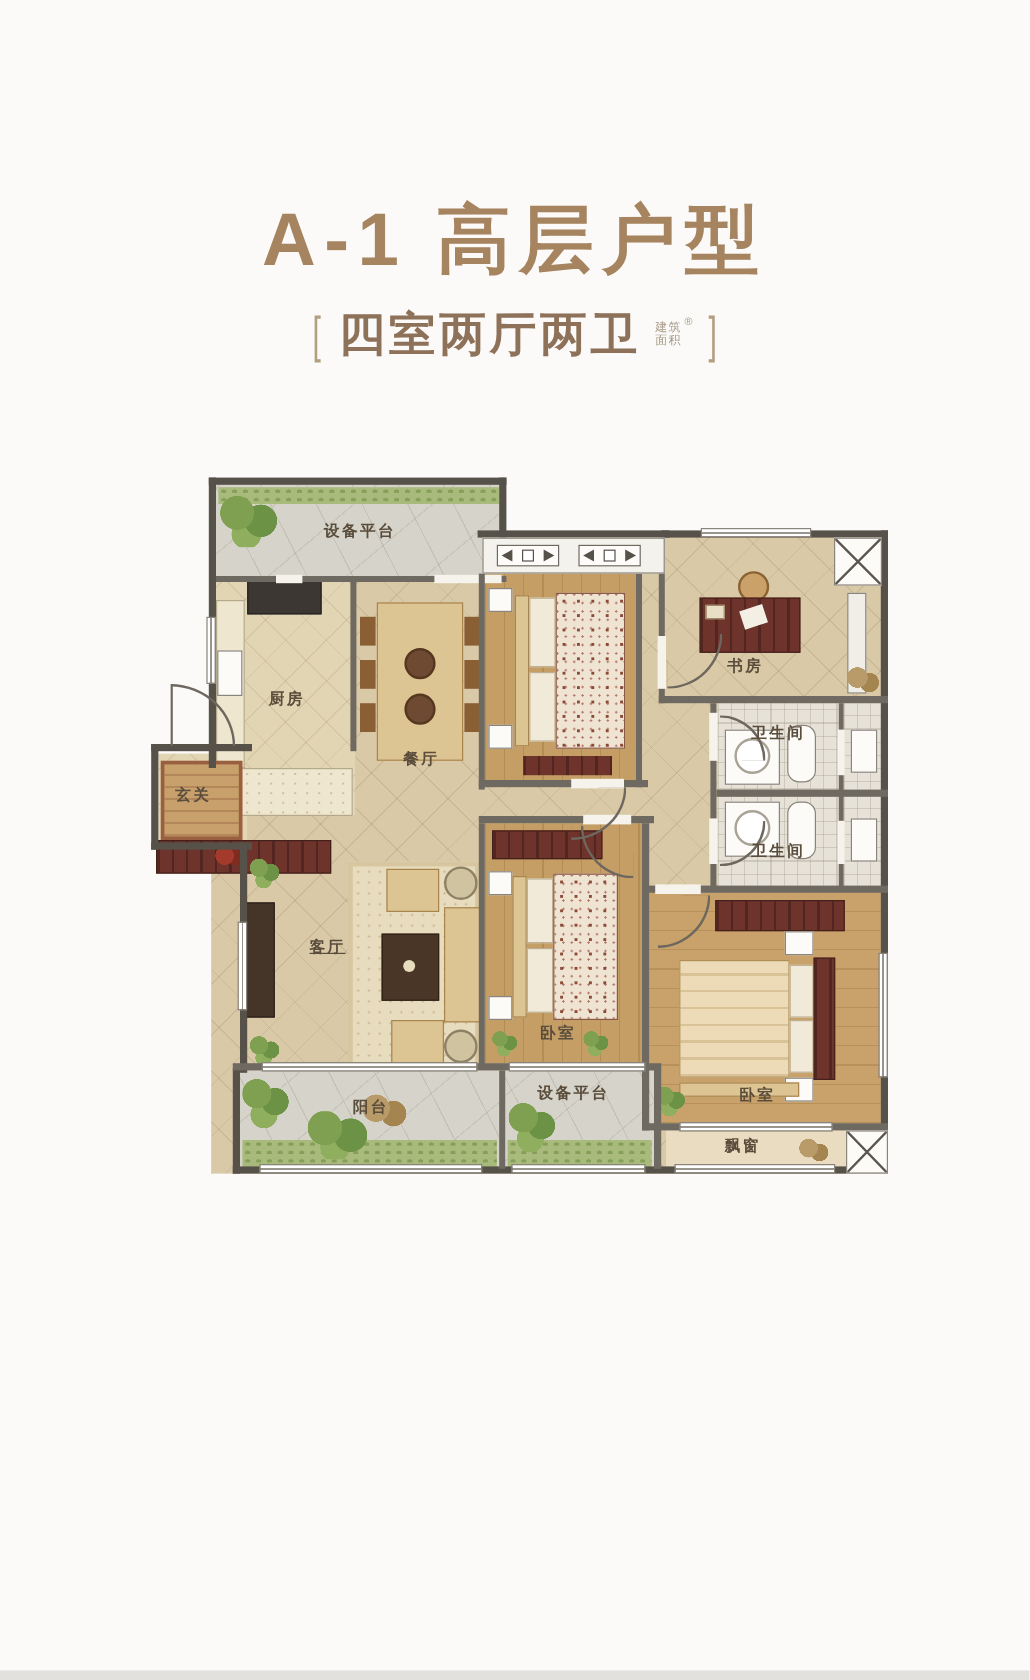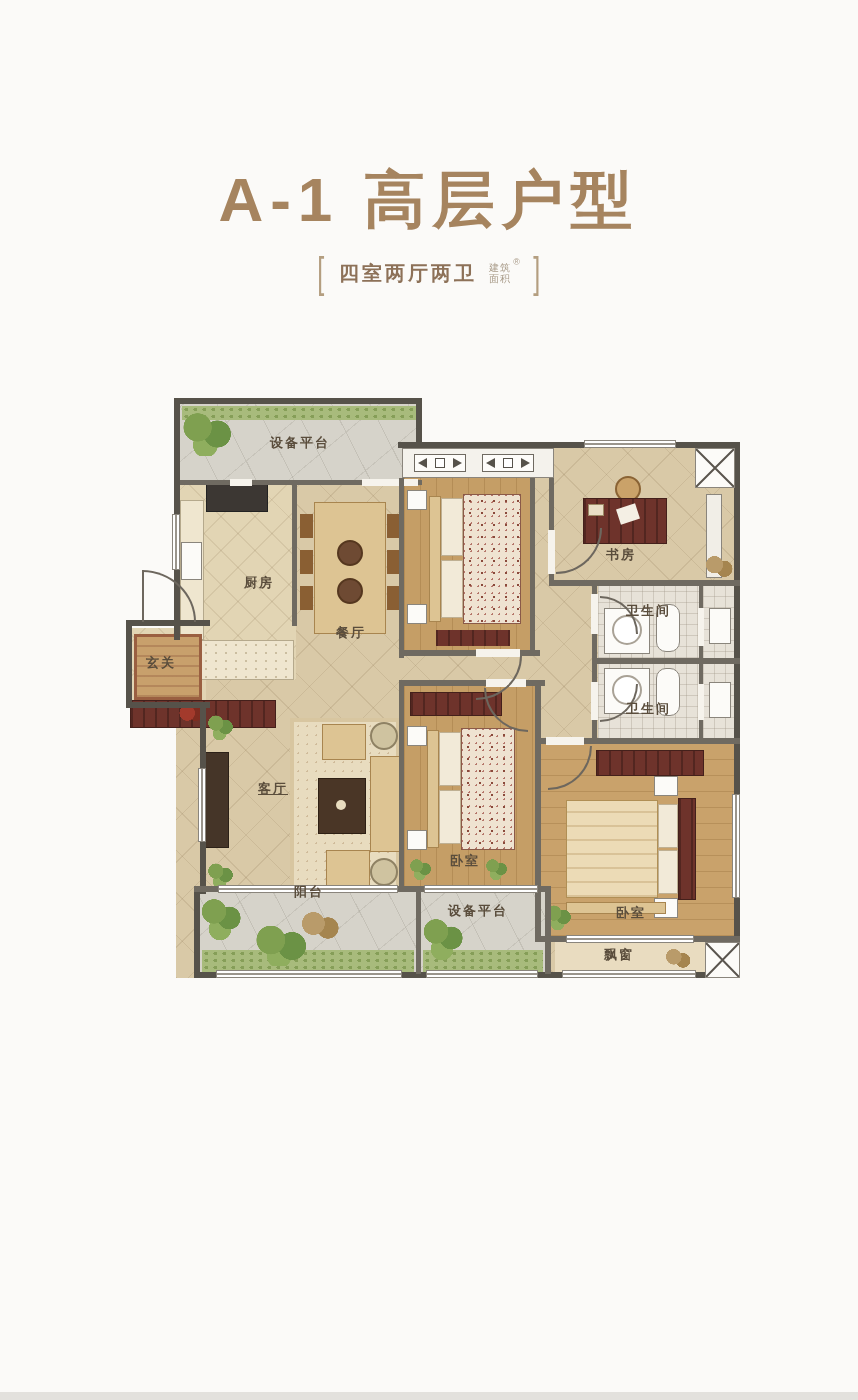--- a/index.html
+++ b/index.html
@@ -2,21 +2,21 @@
 <html><head>
 <meta charset="utf-8">
 <style>
   html,body{margin:0;padding:0;}
   body{width:858px;height:1400px;background:#fbfaf8;font-family:"Liberation Sans","DejaVu Sans",sans-serif;position:relative;overflow:hidden;}
   .abs{position:absolute;box-sizing:border-box;}
   
   .title{left:0;top:158px;width:858px;text-align:center;font-size:62px;font-weight:700;color:#a6845f;letter-spacing:7px;}
   .subtitle{left:0;top:252px;width:858px;display:flex;justify-content:center;align-items:center;gap:12px;}
   .bracket{font-size:42px;font-weight:300;color:#b49e80;line-height:42px;transform:scaleX(.6);}
-  .layout-label{font-size:20px;font-weight:700;color:#8d7158;letter-spacing:3px;}
+  .layout-label{font-size:39px;font-weight:700;color:#8d7158;letter-spacing:3px;}
   .area-mini{display:flex;flex-direction:column;justify-content:center;font-size:10px;line-height:11px;color:#a89a88;letter-spacing:1px;position:relative;padding-right:8px;}
   .area-reg{position:absolute;right:-2px;top:-5px;font-size:9px;color:#a89a88;}
   .area-value{font-size:31px;font-weight:600;color:#92908c;letter-spacing:1px;}
   
   #plan{left:118px;top:396px;width:630px;height:592px;}
   .tile{background-color:#d9c9a7;background-image:repeating-linear-gradient(45deg,rgba(120,95,60,.14) 0 1px,transparent 1px 30px),repeating-linear-gradient(-45deg,rgba(120,95,60,.14) 0 1px,transparent 1px 30px);}
   .tile2{background-color:#e2d5b4;background-image:repeating-linear-gradient(45deg,rgba(120,95,60,.12) 0 1px,transparent 1px 24px),repeating-linear-gradient(-45deg,rgba(120,95,60,.12) 0 1px,transparent 1px 24px);}
   .wood{background-color:#c59e66;background-image:repeating-linear-gradient(90deg,rgba(120,80,30,.22) 0 1px,transparent 1px 16px);}
   .wood2{background-color:#c9a26b;background-image:repeating-linear-gradient(0deg,rgba(120,80,30,.22) 0 1px,transparent 1px 16px);}
   .pave{background-color:#d6d3ca;background-image:repeating-linear-gradient(63deg,rgba(168,164,153,.38) 0 1px,transparent 1px 34px),repeating-linear-gradient(-40deg,rgba(168,164,153,.32) 0 1px,transparent 1px 42px);}
@@ -242,27 +242,27 @@
 
   <div class="abs arc arc-tr" style="left:24px;top:174px;width:54px;height:52px;border-left:2px solid #6d675e;"></div>
   <div class="abs arc arc-br" style="left:438px;top:132px;width:46px;height:46px;"></div>
   <div class="abs arc arc-br" style="left:358px;top:260px;width:46px;height:44px;"></div>
   <div class="abs arc arc-bl" style="left:366px;top:292px;width:44px;height:44px;"></div>
   <div class="abs arc arc-br" style="left:430px;top:350px;width:44px;height:44px;"></div>
   <div class="abs arc arc-tr" style="left:482px;top:200px;width:38px;height:38px;"></div>
   <div class="abs arc arc-br" style="left:482px;top:288px;width:38px;height:38px;"></div>
 
   <span class="abs rlabel" style="left:152px;top:38px;">设备平台</span>
-  <span class="abs rlabel" style="left:106px;top:178px;margin-left:20px;">厨房</span>
+  <span class="abs rlabel" style="left:106px;top:178px;">厨房</span>
   <span class="abs rlabel" style="left:218px;top:228px;">餐厅</span>
   <span class="abs rlabel" style="left:488px;top:150px;">书房</span>
   <span class="abs rlabel" style="left:508px;top:206px;">卫生间</span>
   <span class="abs rlabel" style="left:508px;top:304px;">卫生间</span>
   <span class="abs rlabel" style="left:28px;top:258px;">玄关</span>
   <span class="abs rlabel" style="left:140px;top:384px;text-decoration:underline;">客厅</span>
   <span class="abs rlabel" style="left:332px;top:456px;">卧室</span>
   <span class="abs rlabel" style="left:498px;top:508px;">卧室</span>
-  <span class="abs rlabel" style="left:176px;top:487px;">阳台</span>
+  <span class="abs rlabel" style="left:176px;top:518px;">阳台</span>
   <span class="abs rlabel" style="left:330px;top:506px;">设备平台</span>
   <span class="abs rlabel" style="left:486px;top:550px;">飘窗</span>
 </div>
 
 <div class="abs footer-strip"></div>
 
 </body></html>

